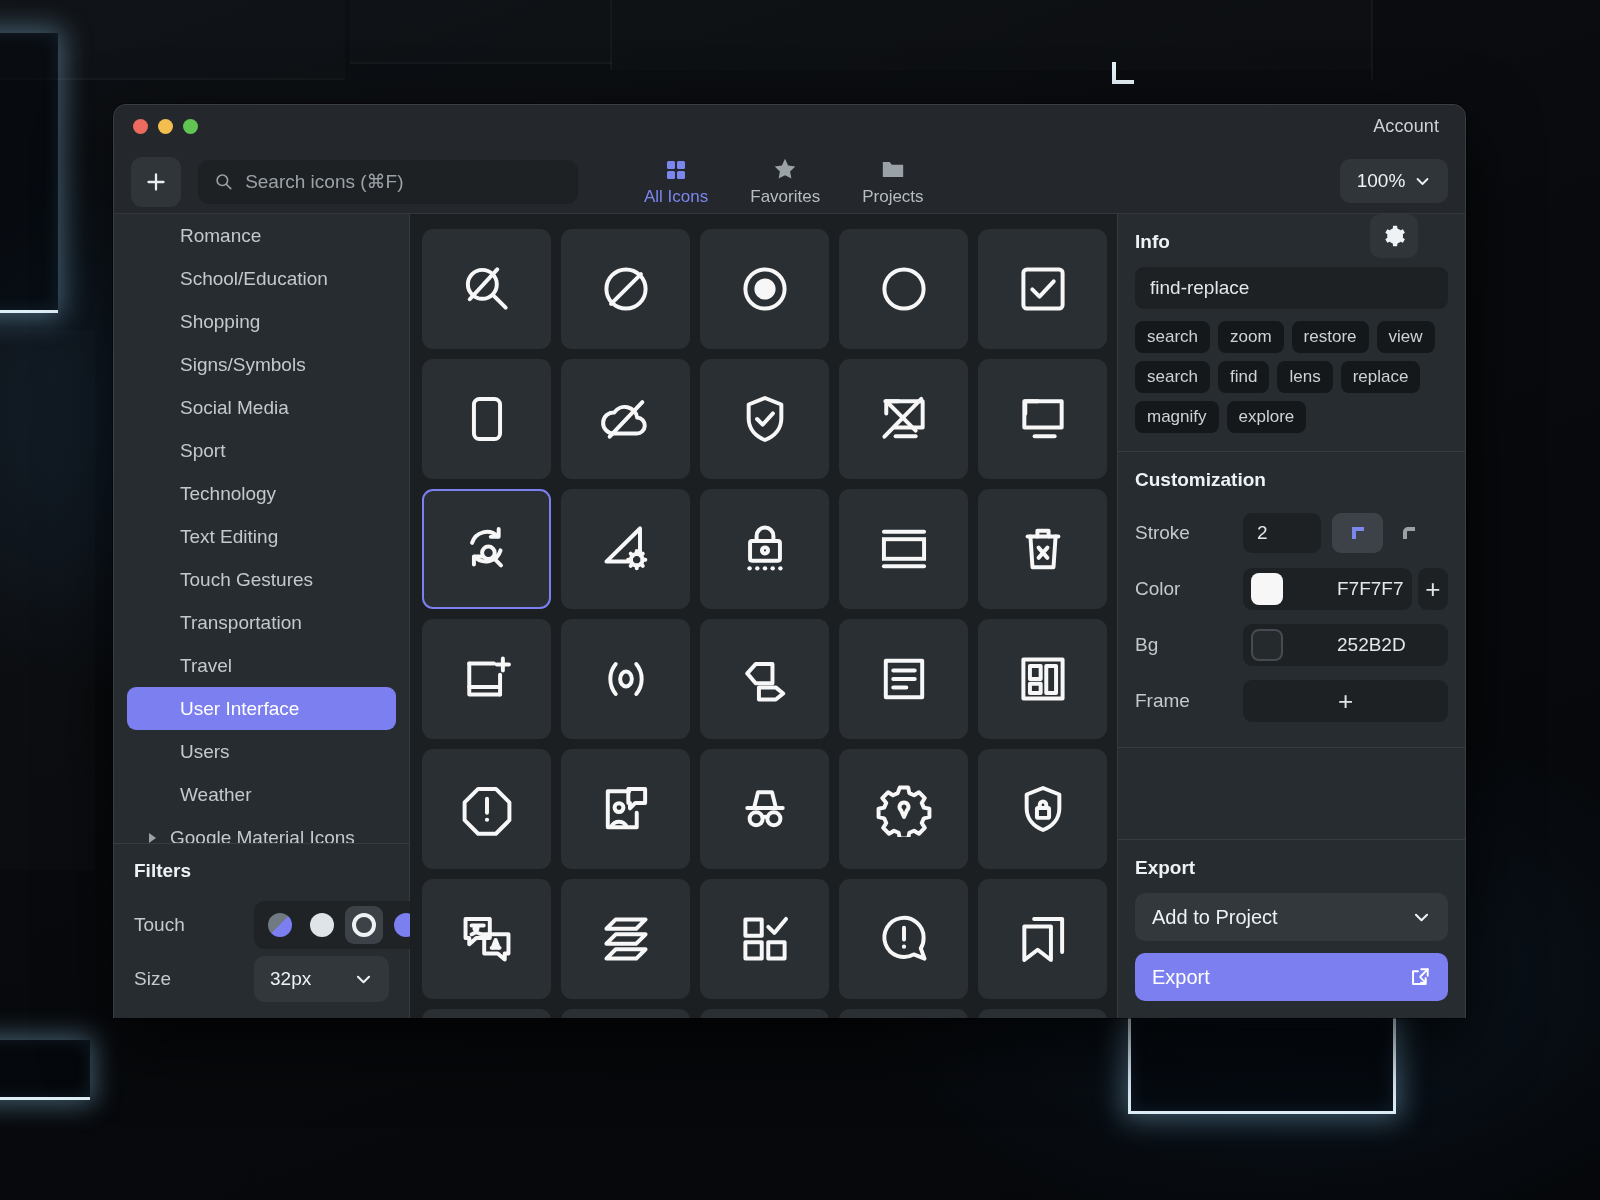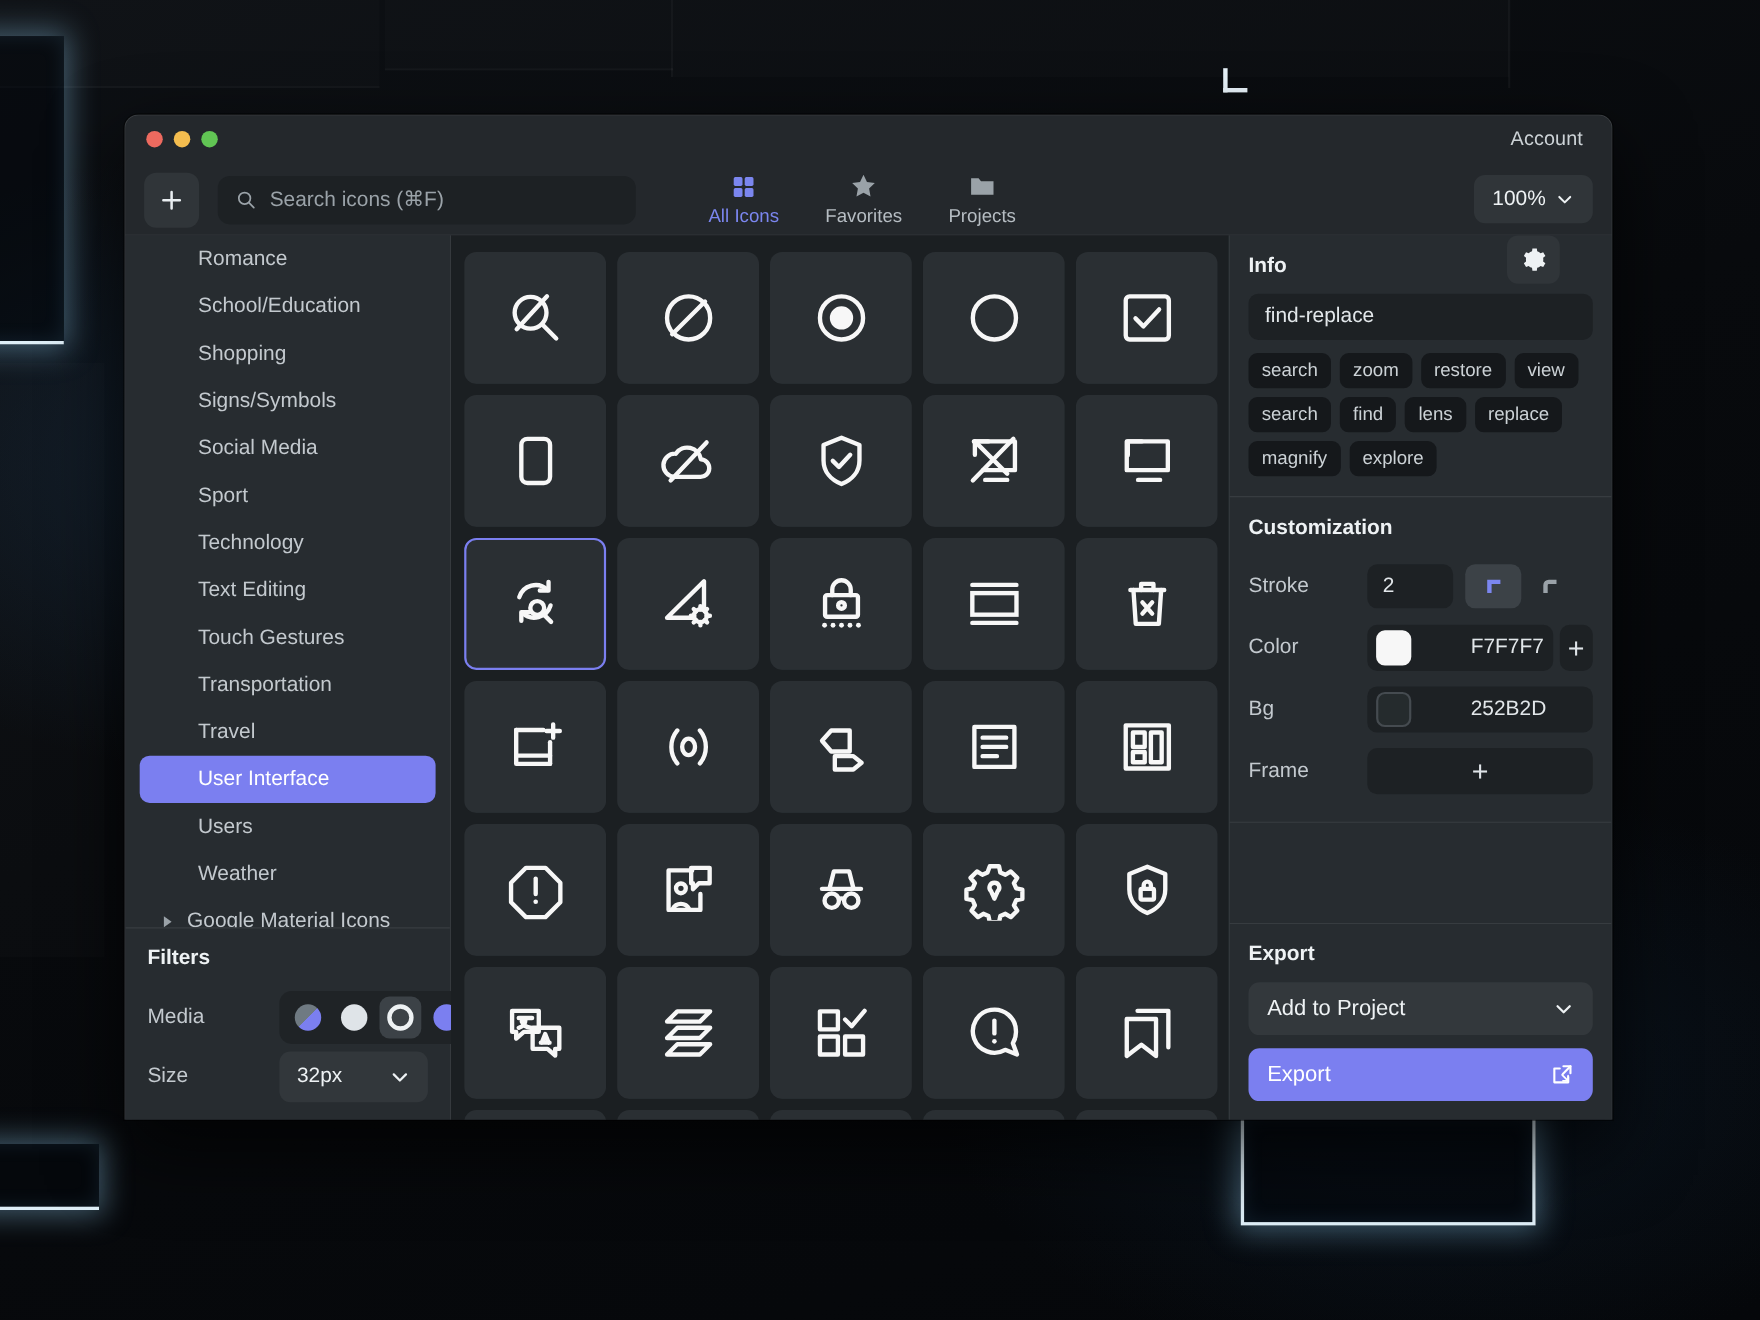--- a/index.html
+++ b/index.html
@@ -369,21 +369,21 @@
           </div>
         <div class="cat group">
           <span class="caret"></span>
           <span>Google Material Icons</span>
         </div>
       </div>
 
       <div class="filters">
         <h3>Filters</h3>
         <div class="frow">
-          <span class="flabel">Media</span>
+          <span class="flabel">Touch</span>
           <div class="style-group">
             <button class="style-opt">
                 <span class="sw duo"></span>
               </button>
             <button class="style-opt">
                 <span class="sw fill"></span>
               </button>
             <button class="style-opt sel">
                 <span class="sw outline"></span>
               </button>

